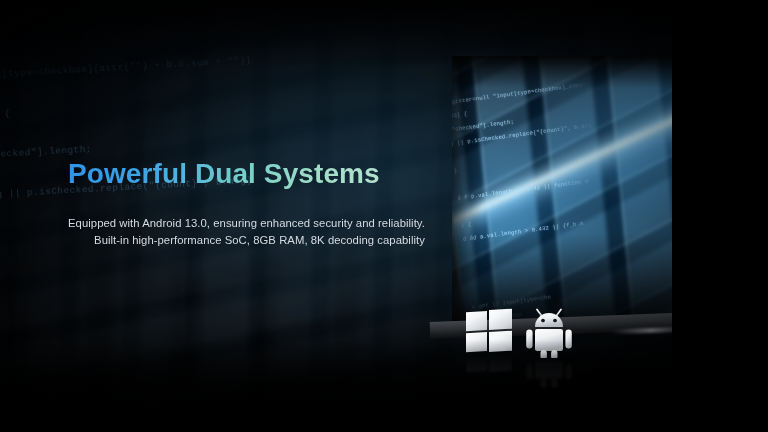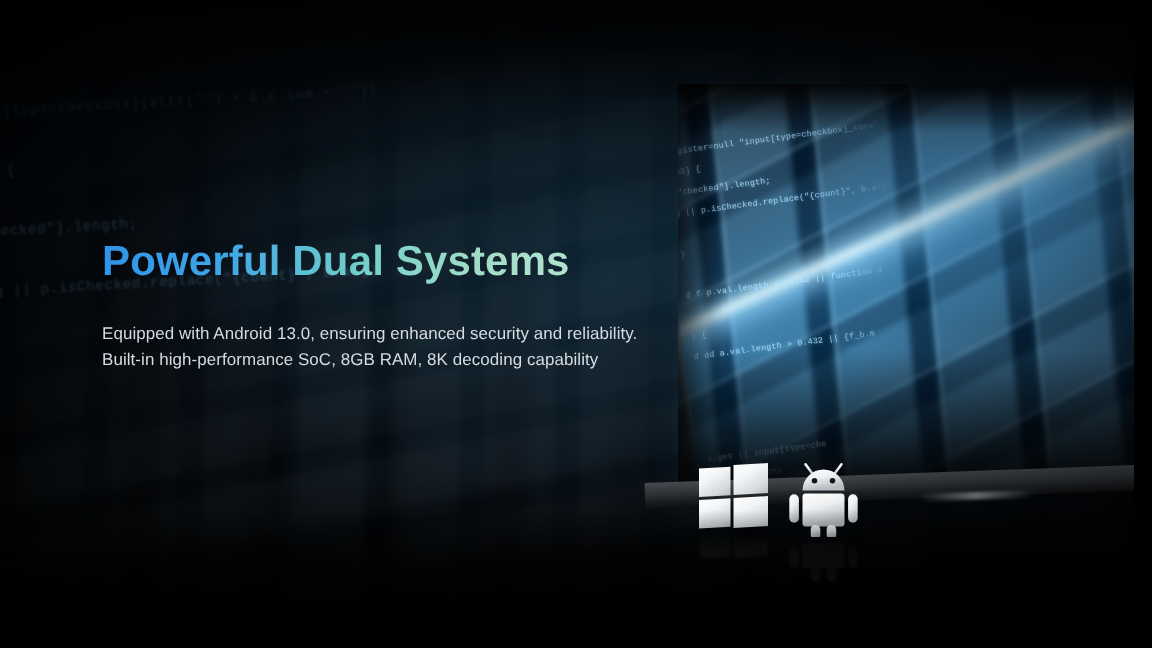--- a/index.html
+++ b/index.html
@@ -7,21 +7,21 @@
     margin: 0;
     padding: 0;
     background: #000;
   }
   body {
     font-family: "Liberation Sans", sans-serif;
   }
 
   #slide {
     position: relative;
-    width: 756px;
+    width: 672px;
     height: 432px;
     overflow: hidden;
     background: #000105;
   }
 
   
 
   .bg-base {
     position: absolute;
     inset: 0;
@@ -242,20 +242,21 @@
     position: absolute;
     left: 68px;
     top: 215px;
   }
   .body-line {
     font-size: 11.3px;
     line-height: 17.4px;
     color: #d5dbe1;
     white-space: nowrap;
     letter-spacing: .05px;
+    text-align: right;
   }
 
   
 
   .logos {
     position: absolute;
     left: 458px;
     top: 302px;
     width: 140px;
     height: 105px;

